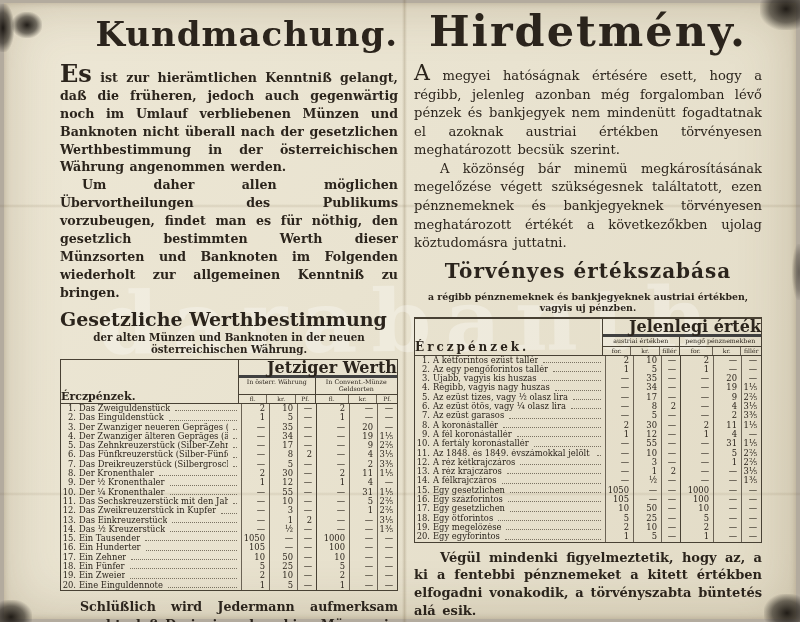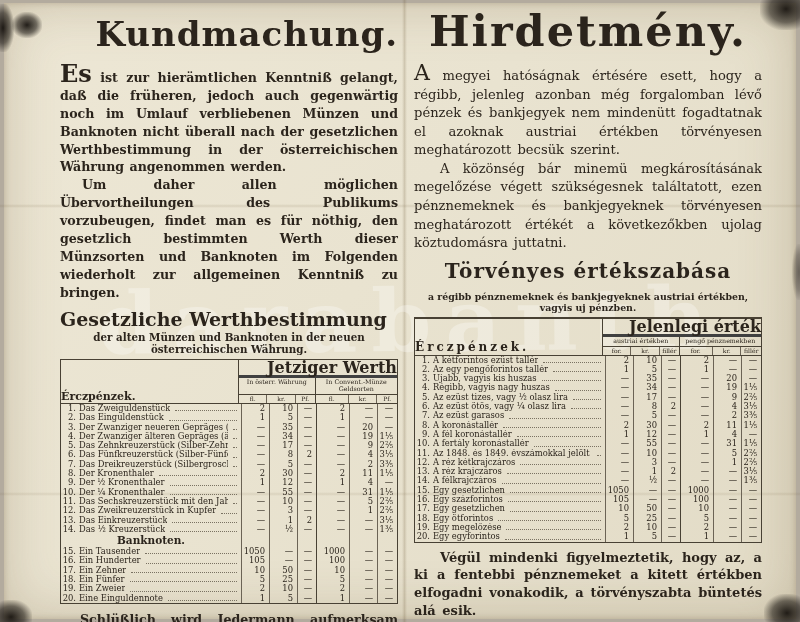--- a/index.html
+++ b/index.html
@@ -289,29 +289,20 @@
           <span class="dots"></span>
           <span class="tc w1">—</span>
           <span class="tc w2">½</span>
           <span class="tc w3">—</span>
           <span class="tc w4">—</span>
           <span class="tc w5">—</span>
           <span class="tc w6">1⅗</span>
         </div>
       </div>
 
-    <div class="trow secrow">
-      <span class="seclabel">Banknoten.</span>
-      <span class="tc w1"></span>
-        <span class="tc w2"></span>
-        <span class="tc w3"></span>
-        <span class="tc w4"></span>
-        <span class="tc w5"></span>
-        <span class="tc w6"></span>
-    </div>
 
     <div>
 
         <div class="trow">
           <span class="tn">15.</span>
           <span class="tlabel">Ein Tausender</span>
           <span class="dots"></span>
           <span class="tc w1">1050</span>
           <span class="tc w2">—</span>
           <span class="tc w3">—</span>

